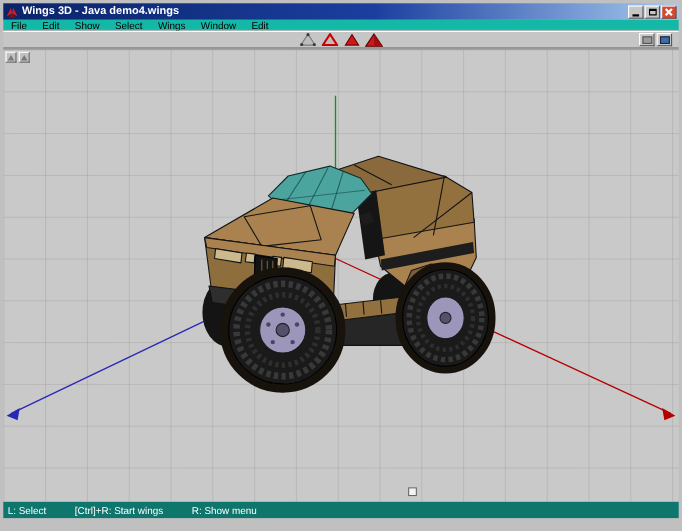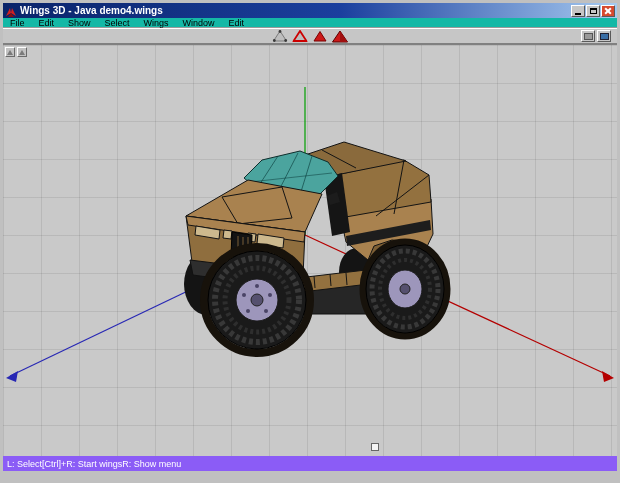--- a/index.html
+++ b/index.html
@@ -84,22 +84,22 @@
     border:1px solid;border-color:#ffffff #6a6a6a #6a6a6a #ffffff;
     display:flex;align-items:flex-end;justify-content:center;padding-bottom:1px;
   }
   .tri-gray{width:0;height:0;border-left:3px solid transparent;border-right:3px solid transparent;border-bottom:5px solid #7a7a7a;}
   .mini-white-square{
     position:absolute;left:368px;top:398px;width:8px;height:8px;
     background:#f4f4f4;border:1px solid #666;
   }
   
   .statusbar{
-    height:15px;flex:0 0 15px;background:#8b5cf6;color:#fff;
-    display:flex;align-items:center;font-size:9px;padding:0 4px;
+    height:15px;flex:0 0 15px;background:#0f766e;color:#fff;
+    display:flex;align-items:center;font-size:9px;gap:26px;padding:0 4px;
     white-space:nowrap;
   }
 </style>
 </head>
 <body>
 
 <div class="win">
 
   <div class="titlebar">
     <span class="app-icon">

